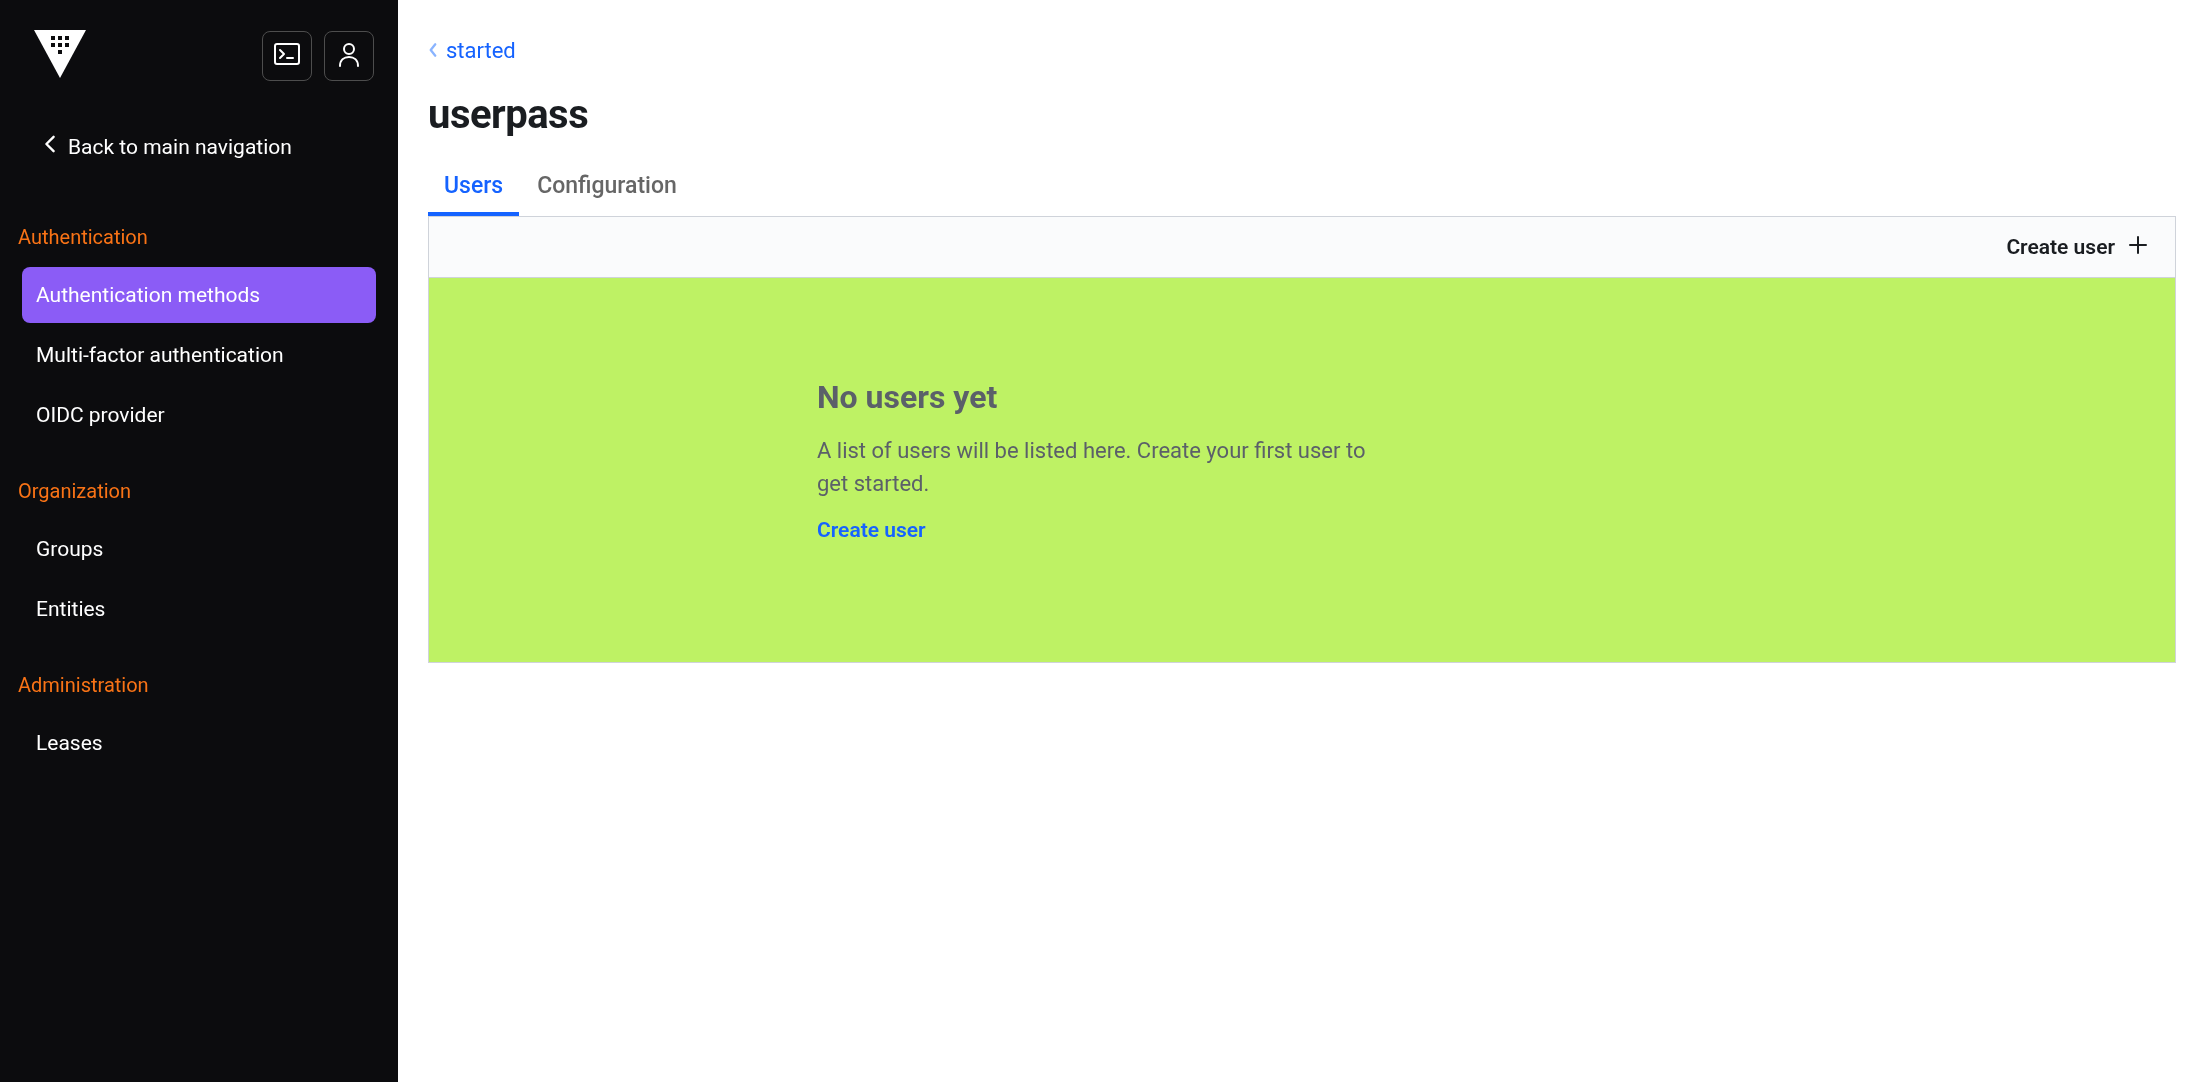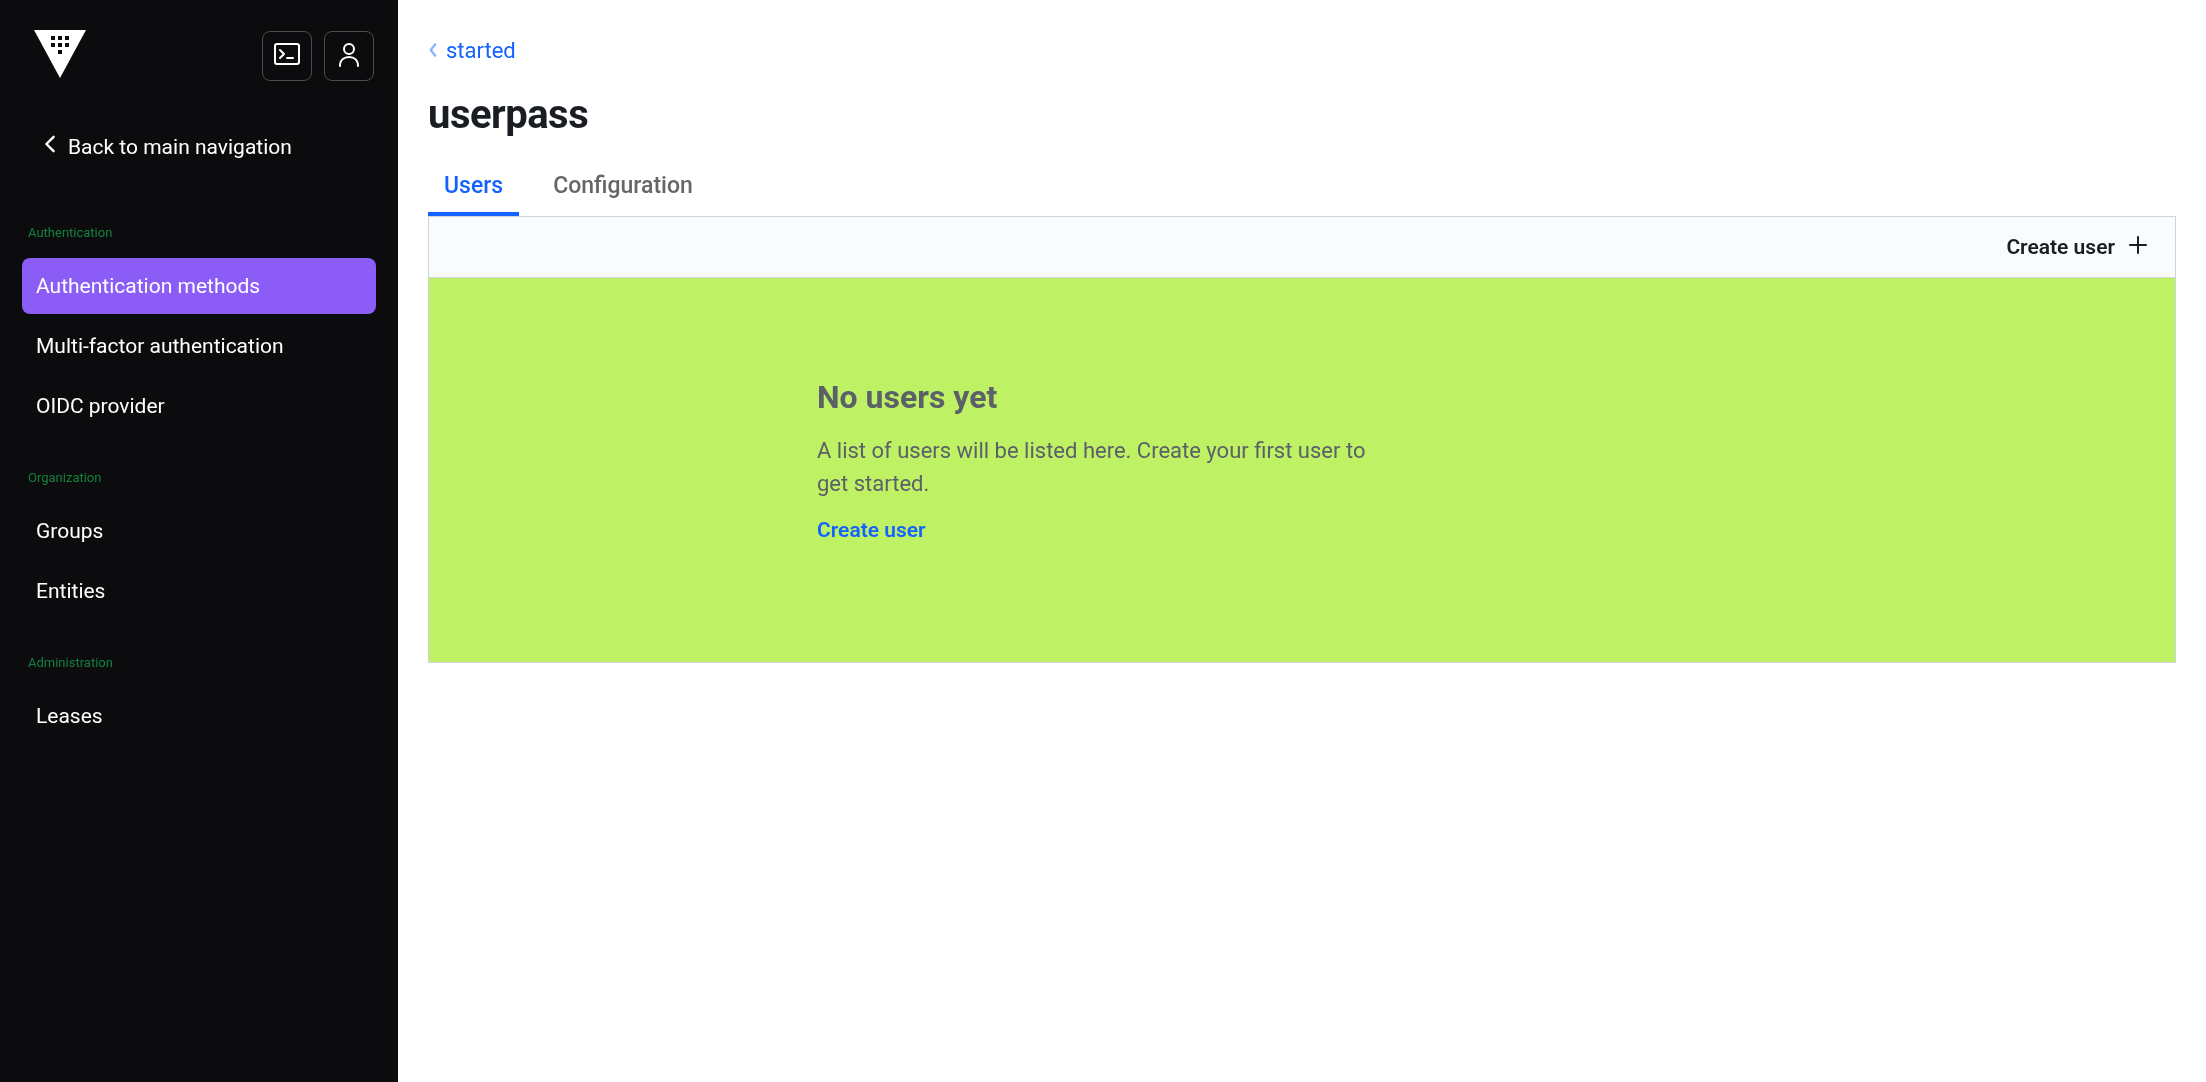--- a/index.html
+++ b/index.html
@@ -54,23 +54,23 @@
       gap: 12px;
       padding: 32px 24px 32px 44px;
       cursor: pointer;
       font-size: 21px;
     }
     .back-nav svg {
       width: 12px;
       height: 20px;
     }
     .section-label {
-      color: #15803d;
-      font-size: 13px;
-      padding: 34px 34px 16px 28px;
+      color: #f97316;
+      font-size: 20px;
+      padding: 34px 34px 16px 18px;
       font-weight: 400;
     }
     .nav-item {
       font-size: 21px;
       padding: 16px 14px;
       margin: 2px 22px;
       border-radius: 8px;
       cursor: pointer;
       color: #fff;
     }
@@ -97,21 +97,21 @@
     }
     .page-title {
       font-size: 40px;
       font-weight: 700;
       color: #1a1d21;
       letter-spacing: -0.5px;
       margin-bottom: 34px;
     }
     .tabs {
       display: flex;
-      gap: 34px;
+      gap: 18px;
       border-bottom: 1px solid transparent;
     }
     .tab {
       font-size: 23px;
       font-weight: 500;
       padding: 0 0 16px 0;
       margin-left: 16px;
       cursor: pointer;
       color: #666;
       position: relative;

